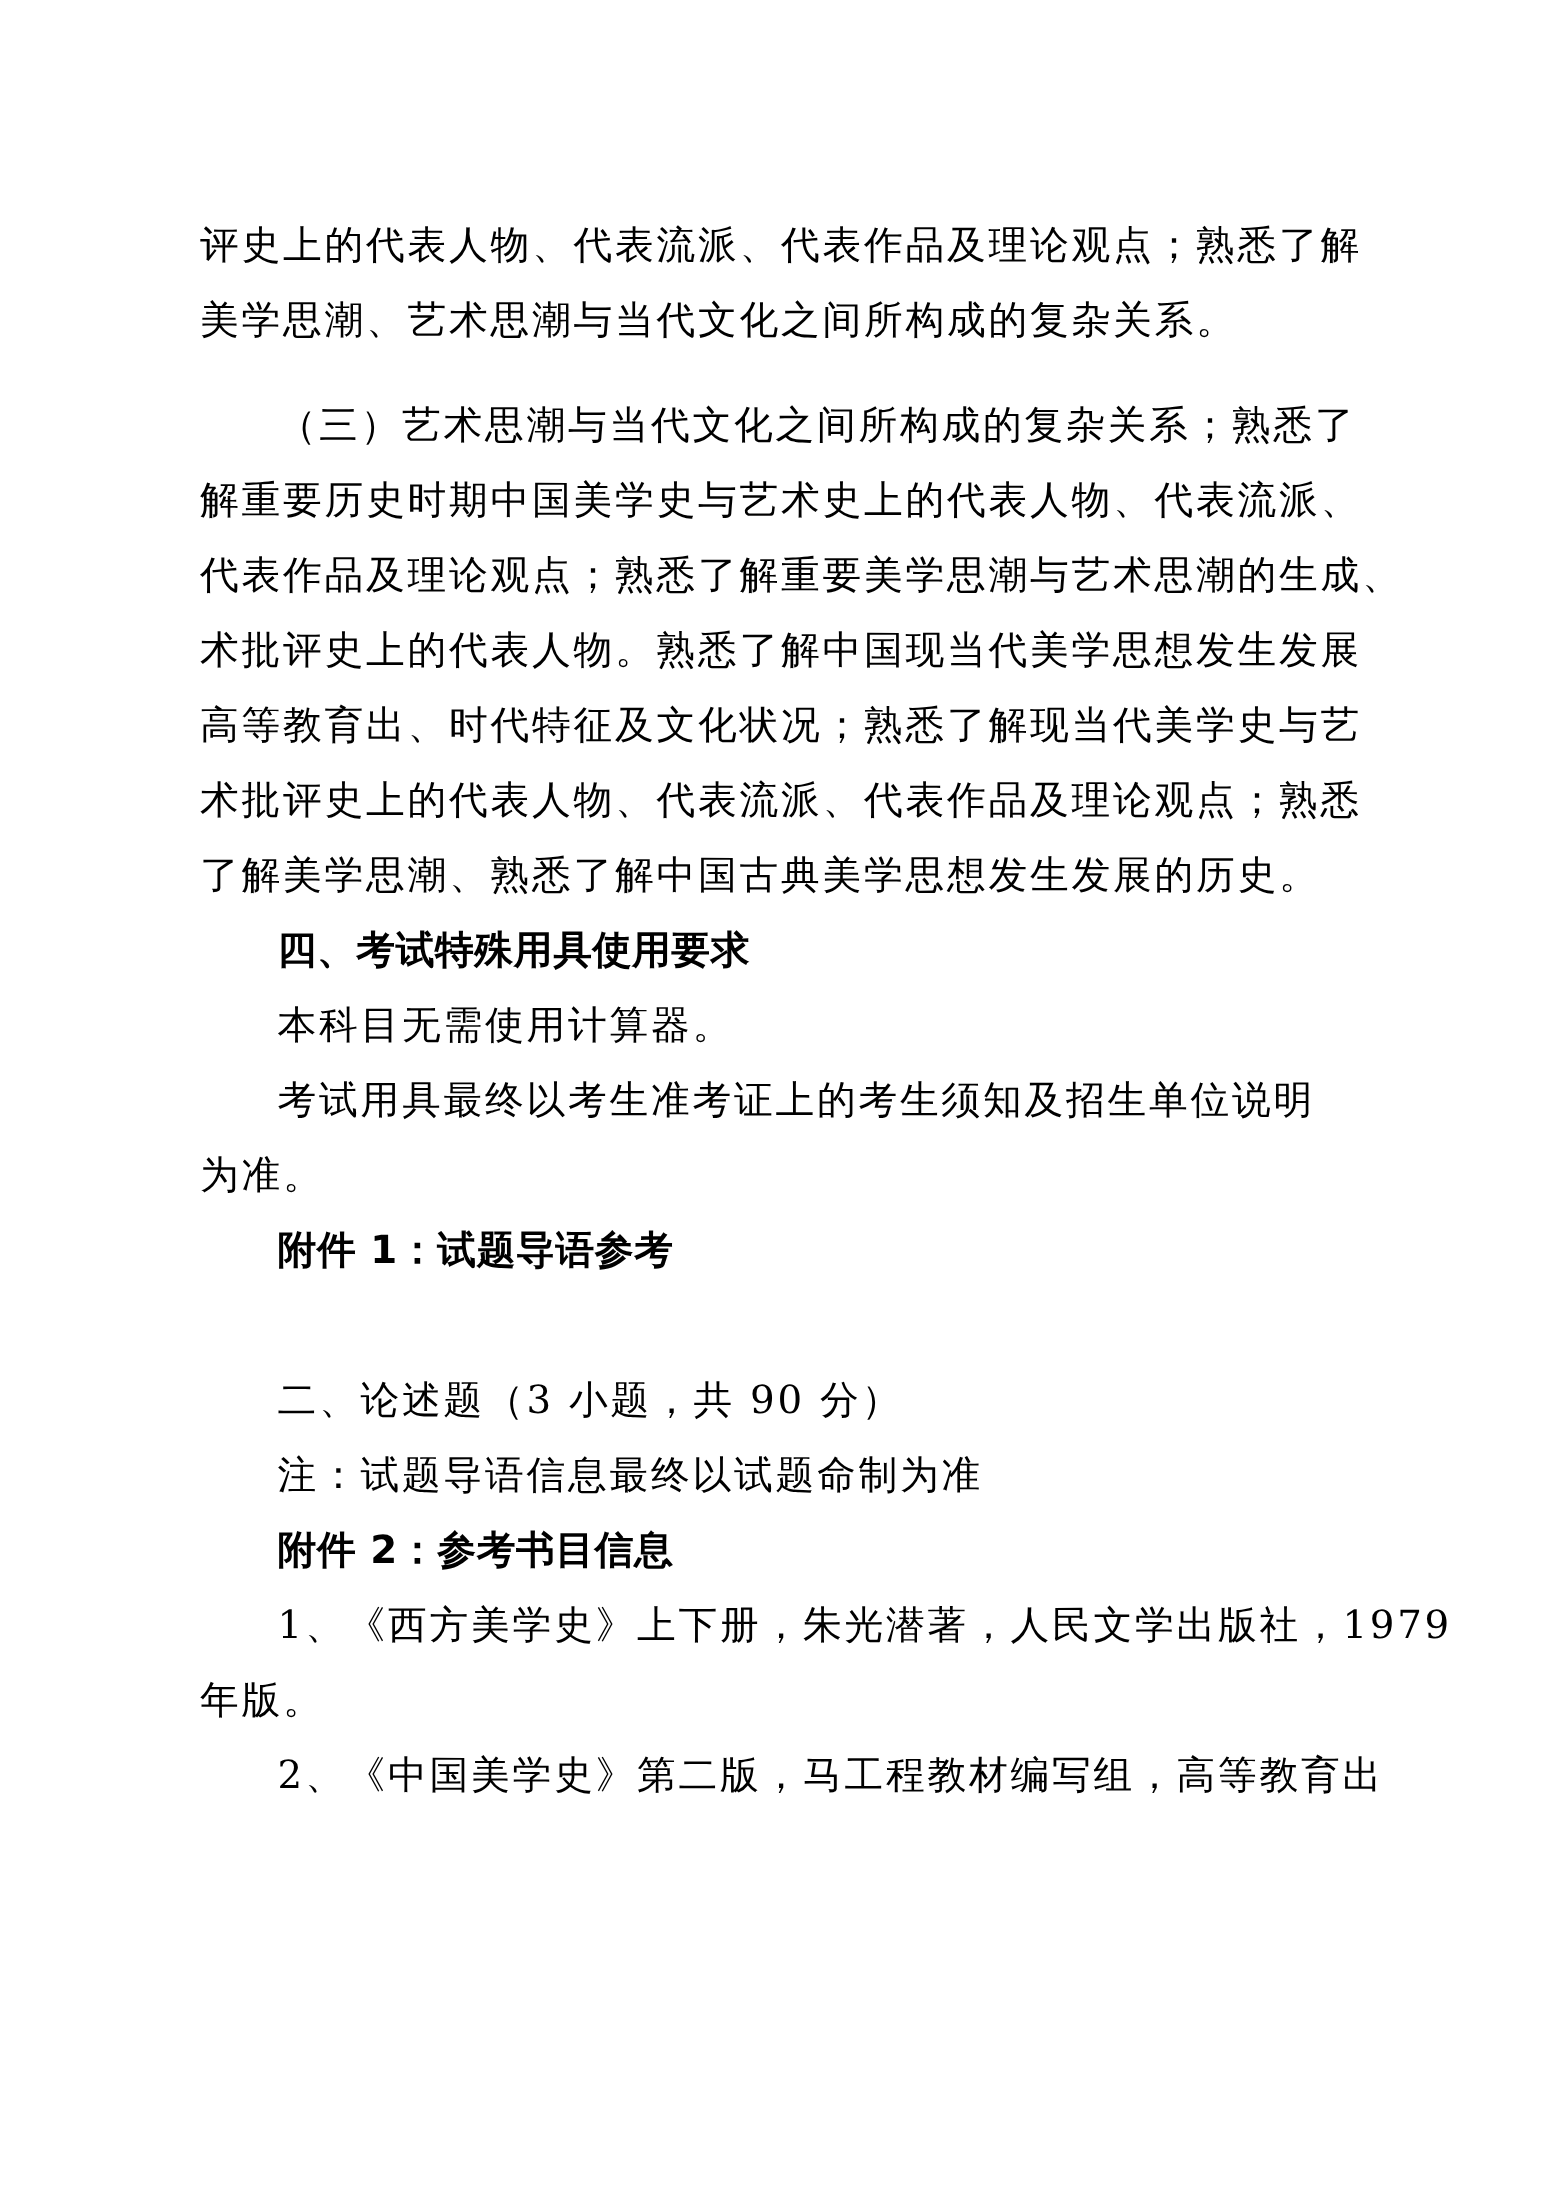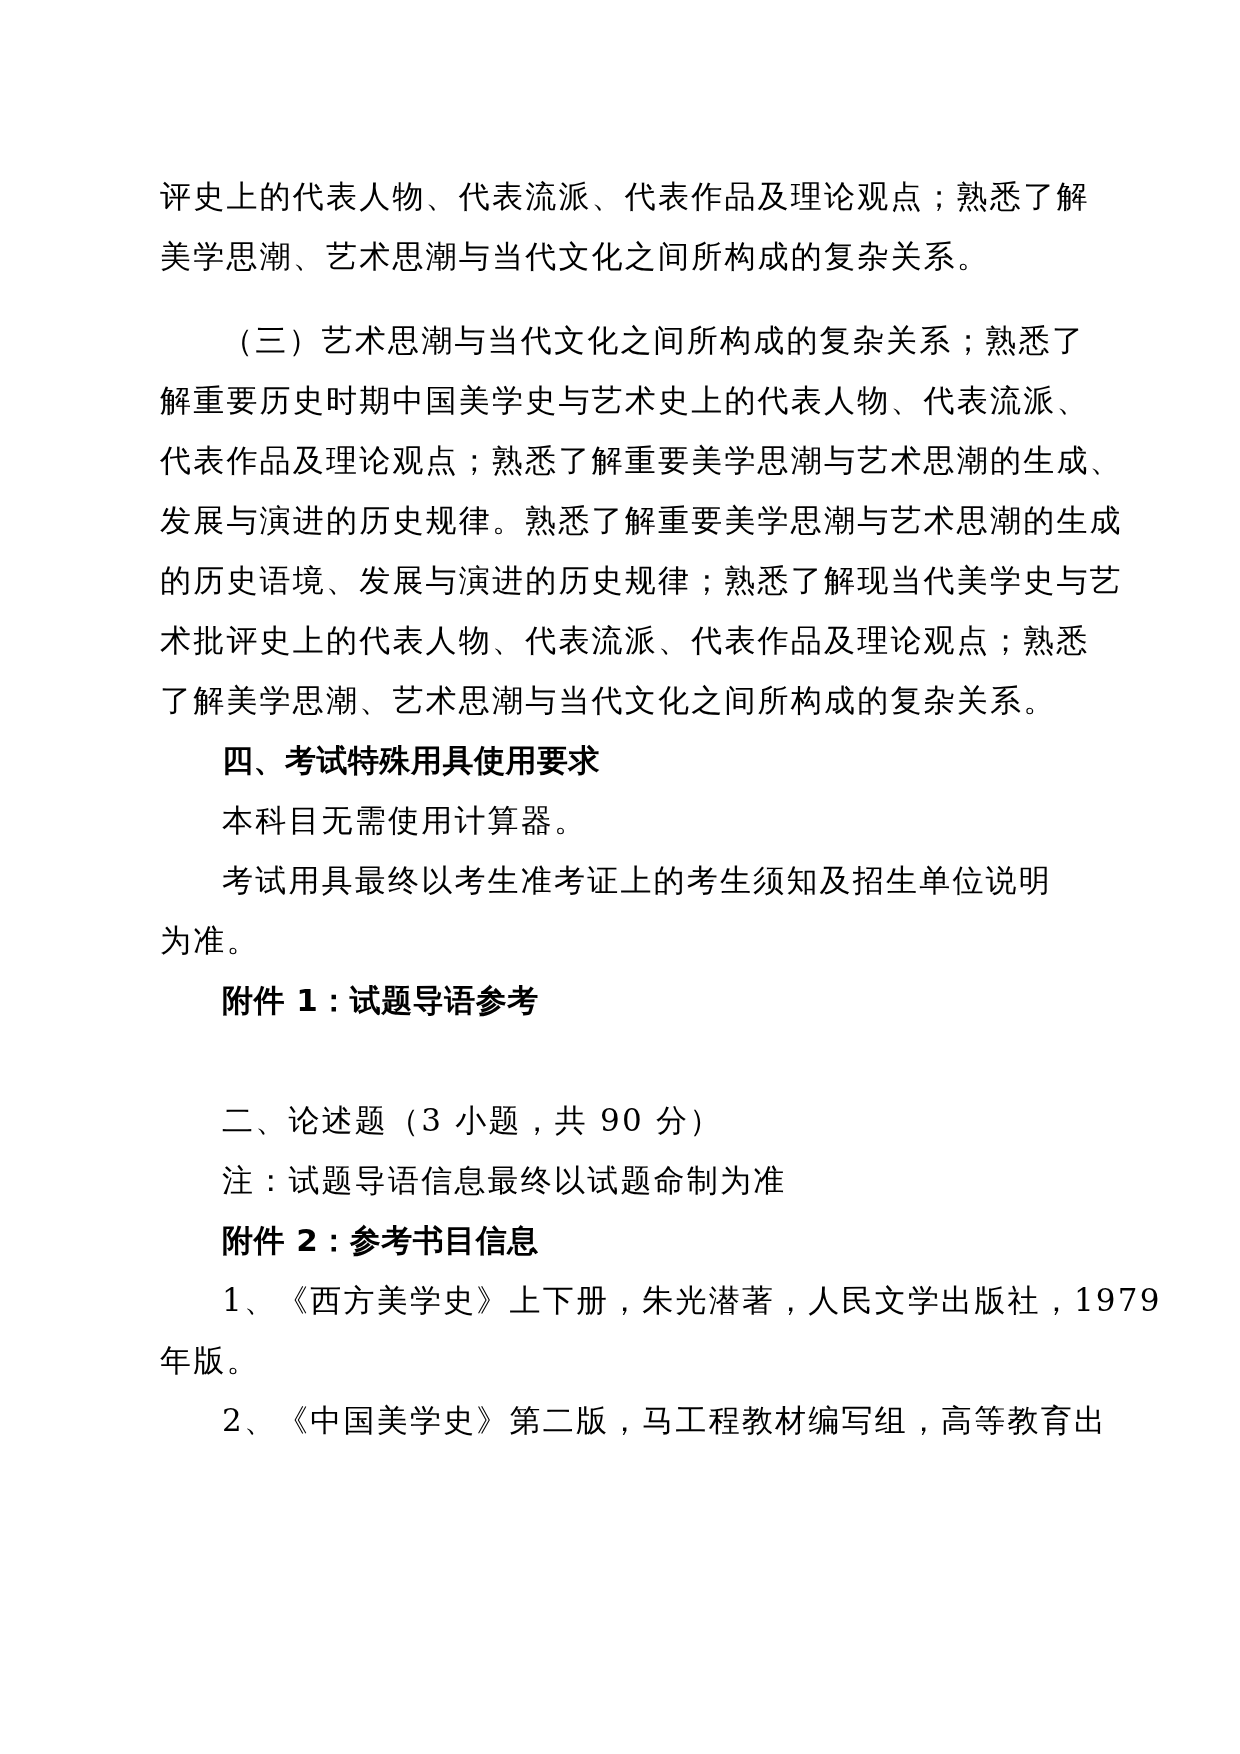--- a/index.html
+++ b/index.html
@@ -13,24 +13,24 @@
   </style>
 </head>
 <body>
 
 <div class="page">
   <div class="line" style="top:176px">评史上的代表人物、代表流派、代表作品及理论观点；熟悉了解</div>
   <div class="line" style="top:236px">美学思潮、艺术思潮与当代文化之间所构成的复杂关系。</div>
   <div class="line indent" style="top:320px">（三）艺术思潮与当代文化之间所构成的复杂关系；熟悉了</div>
   <div class="line" style="top:380px">解重要历史时期中国美学史与艺术史上的代表人物、代表流派、</div>
   <div class="line" style="top:440px">代表作品及理论观点；熟悉了解重要美学思潮与艺术思潮的生成、</div>
-  <div class="line" style="top:500px">发展与演进的历史规律。熟悉了解重要美学思潮与艺术思潮的生成</div>
-  <div class="line" style="top:560px">的历史语境、发展与演进的历史规律；熟悉了解现当代美学史与艺</div>
+  <div class="line" style="top:500px">术批评史上的代表人物。熟悉了解中国现当代美学思想发生发展</div>
+  <div class="line" style="top:560px">高等教育出、时代特征及文化状况；熟悉了解现当代美学史与艺</div>
   <div class="line" style="top:620px">术批评史上的代表人物、代表流派、代表作品及理论观点；熟悉</div>
-  <div class="line" style="top:680px">了解美学思潮、艺术思潮与当代文化之间所构成的复杂关系。</div>
+  <div class="line" style="top:680px">了解美学思潮、熟悉了解中国古典美学思想发生发展的历史。</div>
   <div class="line indent bold" style="top:740px">四、考试特殊用具使用要求</div>
   <div class="line indent" style="top:860px">考试用具最终以考生准考证上的考生须知及招生单位说明</div>
   <div class="line indent" style="top:800px">本科目无需使用计算器。</div>
   <div class="line" style="top:920px">为准。</div>
   <div class="line indent bold" style="top:980px">附件 1：试题导语参考</div>
   <div class="line indent" style="top:1100px">二、论述题（3 小题，共 90 分）</div>
   <div class="line indent" style="top:1160px">注：试题导语信息最终以试题命制为准</div>
   <div class="line indent bold" style="top:1220px">附件 2：参考书目信息</div>
   <div class="line indent" style="top:1280px">1、《西方美学史》上下册，朱光潜著，人民文学出版社，1979</div>
   <div class="line" style="top:1340px">年版。</div>

